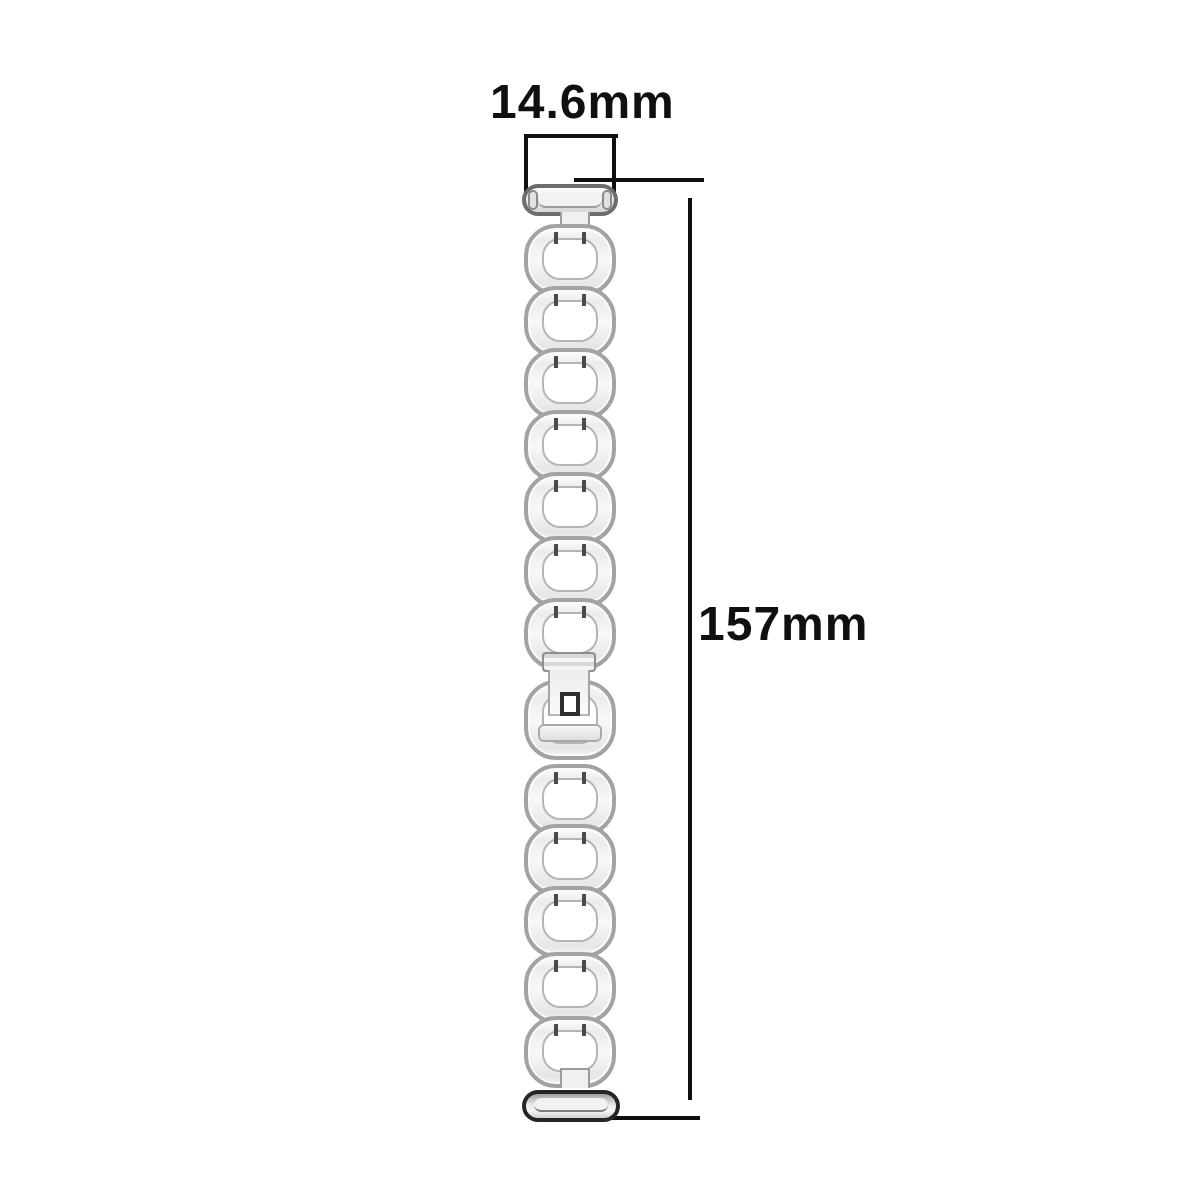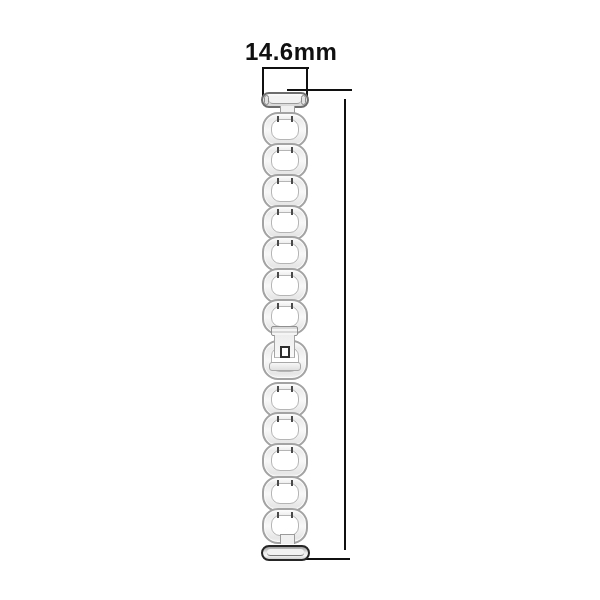--- a/index.html
+++ b/index.html
@@ -95,20 +95,21 @@
 <div class="canvas">
 
   <div class="dim-text dim-width-label">14.6mm</div>
   <div class="dim-line bracket-h"></div>
   <div class="dim-line bracket-tick-l"></div>
   <div class="dim-line bracket-tick-r"></div>
 
   <div class="dim-line ref-line-top"></div>
   <div class="dim-line v-line"></div>
   <div class="dim-line ref-line-bottom"></div>
+  <div class="dim-text dim-length-label">157mm</div>
 
   <div class="band">
     <div class="connector-top">
       <div class="cap cap-l"></div>
       <div class="cap cap-r"></div>
       <div class="face"></div>
     </div>
     <div class="pin-tab top"></div>
 
     <div id="links-mount">

